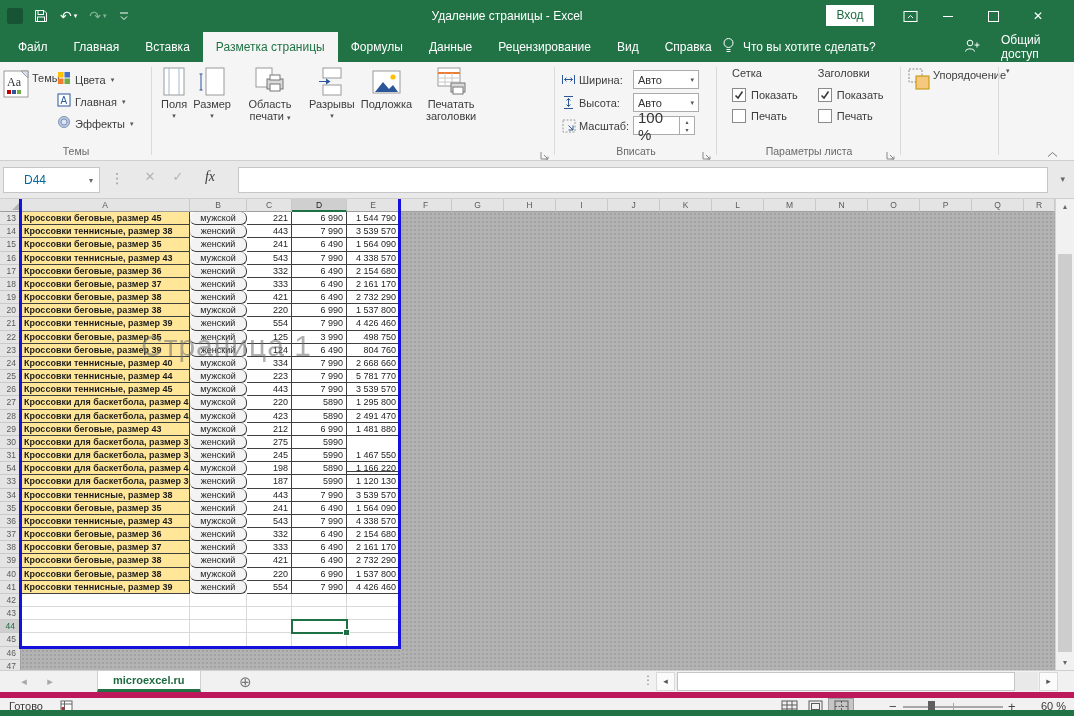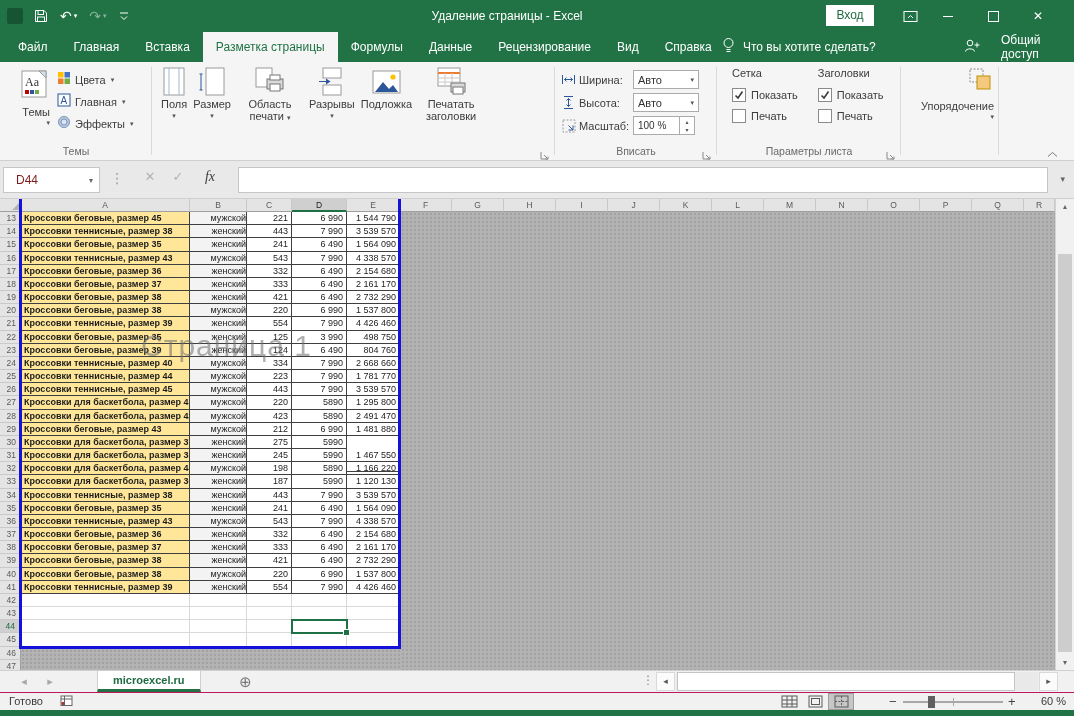--- a/index.html
+++ b/index.html
@@ -26,56 +26,56 @@
   
   .ribbon{position:absolute;top:62px;left:0;right:0;height:99px;background:#f5f5f5;border-bottom:1px solid #cfcfcf;box-sizing:border-box;}
   .rgroup{position:absolute;top:0;height:98px;}
   .glabel{position:absolute;bottom:3px;left:0;right:0;text-align:center;font-size:10.5px;color:#6a6a6a;white-space:nowrap;}
   .gsep{position:absolute;top:5px;bottom:5px;width:1px;background:#dadada;}
   .g-themes{left:2px;width:148px;display:flex;padding-top:3px;box-sizing:border-box;}
   .g-ps{left:155px;width:397px;}
   .g-fit{left:558px;width:156px;}
   .g-so{left:720px;width:178px;}
   .g-arr{left:903px;width:94px;display:flex;justify-content:center;}
-  .bigbtn{display:flex;flex-direction:column;align-items:flex-end;width:48px;padding-top:4px;}
+  .bigbtn{display:flex;flex-direction:row;align-items:flex-start;width:48px;padding-top:4px;}
   .biglab{font-size:11px;color:#3c3c3c;margin-top:3px;white-space:nowrap;}
   .bigar{font-size:7px;color:#555;margin-top:1px;}
   .titems{display:flex;flex-direction:column;margin-left:7px;padding-top:4px;}
   .titem{display:flex;align-items:center;height:22px;gap:4px;}
   .tlab{font-size:11px;color:#3c3c3c;}
   .tarrow{font-size:7px;color:#555;margin-left:1px;}
   .psrow{display:flex;align-items:flex-start;padding-top:3px;padding-left:3px;}
   .psb{display:flex;flex-direction:column;align-items:center;text-align:center;padding:0 3px;}
   .psb-ic{height:33px;display:flex;align-items:center;justify-content:center;}
   .psb-lab{font-size:11px;color:#3c3c3c;line-height:12px;max-width:66px;}
   .psb-ar{display:block;font-size:7px;color:#555;margin-top:2px;text-align:center;}
   .psb-ar.inline{display:inline;margin-left:3px;}
   .g-fit .fitwrap{padding-top:6px;padding-left:2px;}
   .fitrow{display:flex;align-items:center;height:23px;}
   .fitic{width:17px;display:flex;justify-content:center;}
   .fitlab{font-size:11px;color:#3c3c3c;width:54px;margin-left:2px;}
   .dd{width:66px;height:19px;background:#fff;border:1px solid #ababab;display:flex;align-items:center;box-sizing:border-box;}
   .ddval{flex:1;font-size:11px;color:#333;padding-left:4px;}
   .ddar{font-size:7px;color:#555;padding-right:4px;}
   .spinbox{width:47px;height:19px;background:#fff;border:1px solid #ababab;box-sizing:border-box;display:flex;align-items:center;}
-  .spinval{font-size:10px;color:#333;padding-left:4px;}
+  .spinval{font-size:15px;color:#333;padding-left:4px;}
   .spinud{width:15px;height:19px;border:1px solid #ababab;border-left:none;box-sizing:border-box;display:flex;flex-direction:column;background:#fff;}
   .spinu,.spind{flex:1;font-size:6px;color:#555;display:flex;align-items:center;justify-content:center;}
   .socols{display:flex;padding-top:5px;padding-left:12px;gap:20px;}
   .sotitle{font-size:11px;color:#3c3c3c;margin-bottom:5px;}
   .chkrow{display:flex;align-items:center;gap:5px;height:21px;}
   .chk{width:12px;height:12px;background:#fff;border:1px solid #8a8a8a;display:inline-flex;align-items:center;justify-content:center;box-sizing:content-box;}
   .chklab{font-size:11px;color:#3c3c3c;}
   .g-arr .bigbtn{width:88px;}
   .launcher{position:absolute;right:2px;bottom:4px;width:10px;height:10px;}
   .collapse{position:absolute;left:1047px;top:82px;width:12px;height:8px;}
   
   .fbar{position:absolute;top:161px;left:0;right:0;height:38px;background:#e9e9e9;border-bottom:1px solid #cfcfcf;box-sizing:border-box;}
   .namebox{position:absolute;left:3px;top:6px;width:97px;height:26px;background:#fff;border:1px solid #c6c6c6;box-sizing:border-box;display:flex;align-items:center;}
-  .nbval{flex:1;padding-left:12px;font-size:12px;color:#7f1d1d;}
+  .nbval{flex:1;padding-left:20px;font-size:12px;color:#0369a1;}
   .nbar{width:16px;text-align:center;font-size:8px;color:#666;}
   .fsep{position:absolute;left:110px;top:9px;color:#9a9a9a;font-size:14px;}
   .fbtn{position:absolute;top:8px;width:24px;text-align:center;font-size:13px;color:#b3b3b3;}
   .fbtn.fx{color:#3c3c3c;font-family:"Liberation Serif",serif;font-style:italic;font-size:14px;}
   .finput{position:absolute;left:238px;top:6px;right:26px;height:26px;background:#fff;border:1px solid #c6c6c6;box-sizing:border-box;font-size:11px;padding-left:4px;color:#222;}
   .fchev{position:absolute;right:9px;top:13px;font-size:9px;color:#666;}
   
   #grid{position:absolute;top:199px;left:0;width:1074px;height:471px;background:#fff;overflow:hidden;}
   .corner{position:absolute;left:0;top:0;width:21px;height:13px;background:#e4e4e4;border-right:1px solid #9f9f9f;border-bottom:1px solid #9f9f9f;box-sizing:border-box;}
   .ctri{position:absolute;right:1px;bottom:1px;width:0;height:0;border-left:7px solid transparent;border-bottom:7px solid #b5b5b5;}
@@ -83,21 +83,21 @@
   .chead.sel{background:#cfcfcf;border-bottom:2px solid #1e7145;color:#222;}
   .rnum{position:absolute;left:0;width:21px;background:#e4e4e4;border-right:1px solid #9f9f9f;border-bottom:1px solid #c9c9c9;box-sizing:border-box;font-size:8.5px;color:#5a5a5a;text-align:right;padding-right:4px;line-height:12px;}
   .rnum.act{background:#cfcfcf;border-right:2px solid #1e7145;color:#1e6b41;}
   .pagearea{position:absolute;left:21px;top:13px;width:379px;height:437px;background:#fff;}
   .outgray{position:absolute;background:#b3b3b3;background-image:radial-gradient(#a2a2a2 1px,transparent 1.2px);background-size:4px 4px;}
   .outgray.r{left:401px;top:13px;width:654px;height:458px;}
   .outgray.b{left:21px;top:450px;width:380px;height:21px;}
   .drow{position:absolute;left:21px;display:flex;}
   .dcell{box-sizing:border-box;border-right:1px solid #3f3f3f;border-bottom:1px solid #3f3f3f;font-size:9px;color:#1c1c1c;overflow:hidden;white-space:nowrap;line-height:12px;}
   .ca{background:#FFE699;font-weight:bold;padding-left:3px;}
-  .cb{background:#f3f3f3;text-align:right;}
+  .cb{background:#f3f3f3;text-align:center;border-radius:6px;}
   .cc,.cd,.ce{text-align:right;padding-right:3px;}
   .erow{position:absolute;left:21px;display:flex;}
   .ecell{box-sizing:border-box;border-right:1px solid #d9d9d9;border-bottom:1px solid #d9d9d9;}
   .wmark{position:absolute;left:141px;top:130px;font-size:30px;color:#6f6f6f;opacity:.55;letter-spacing:1px;z-index:3;white-space:nowrap;}
   .pageborder{position:absolute;left:19px;top:-4px;width:382px;height:454px;border:3px solid #1412da;border-top:none;box-sizing:border-box;z-index:4;pointer-events:none;}
   #active-cell{position:absolute;left:291px;top:420px;width:57px;height:15px;border:2px solid #1e7145;box-sizing:border-box;z-index:5;}
   .handle{position:absolute;right:-4px;bottom:-4px;width:5px;height:5px;background:#1e7145;border:1px solid #fff;}
   .vscroll{position:absolute;left:1055px;top:0;width:19px;height:471px;background:#f1f1f1;border-left:1px solid #d4d4d4;box-sizing:border-box;}
   .varr{position:absolute;left:0;width:18px;text-align:center;font-size:8px;color:#666;}
   .varr.up{top:3px;}
@@ -110,21 +110,21 @@
   .stab span{font-size:11px;font-weight:bold;color:#1e6b41;}
   .addsheet{position:absolute;left:239px;top:2px;font-size:15px;color:#777;}
   .hgrip{position:absolute;left:642px;top:2px;color:#8a8a8a;font-size:12px;}
   .hscroll{position:absolute;left:656px;top:1px;height:19px;right:16px;}
   .harr{position:absolute;top:0;width:19px;height:19px;background:#fbfbfb;border:1px solid #d9d9d9;box-sizing:border-box;text-align:center;line-height:17px;font-size:9px;color:#555;}
   .harr.l{left:0;}
   .harr.rt{right:0;}
   .htrack{position:absolute;left:20px;right:20px;top:0;height:19px;background:#e9e9e9;}
   .hthumb{position:absolute;left:1px;top:0;height:19px;width:338px;background:#fff;border:1px solid #c4c4c4;box-sizing:border-box;}
   
-  .statusbar{position:absolute;top:692px;left:0;right:0;height:18px;background:#f1f1f1;border-top:1px solid #be185d;box-sizing:border-box;font-size:11px;color:#3a3a3a;}
+  .statusbar{position:absolute;top:692px;left:0;right:0;height:18px;background:#f1f1f1;border-top:6px solid #be185d;box-sizing:border-box;font-size:11px;color:#3a3a3a;}
   .ready{position:absolute;left:9px;top:2px;}
   .macro{position:absolute;left:60px;top:2px;}
   .views{position:absolute;left:776px;top:0;display:flex;height:17px;}
   .vbtn{width:26px;height:17px;display:flex;align-items:center;justify-content:center;}
   .vbtn.active{background:#c6c6c6;border:1px solid #9d9d9d;box-sizing:border-box;}
   .zminus{position:absolute;left:889px;top:1px;font-size:13px;color:#444;}
   .ztrack{position:absolute;left:903px;top:8px;width:100px;height:2px;background:#a8a8a8;}
   .ztick{position:absolute;left:50px;top:-3px;width:1px;height:8px;background:#a8a8a8;}
   .zthumb{position:absolute;left:25px;top:-5px;width:7px;height:12px;background:#5f5f5f;}
   .zplus{position:absolute;left:1008px;top:1px;font-size:13px;color:#444;}
@@ -487,21 +487,21 @@
         <div class="rnum" style="top: 132px; height: 13px;">22</div>
         <div class="rnum" style="top: 145px; height: 13px;">23</div>
         <div class="rnum" style="top: 158px; height: 13px;">24</div>
         <div class="rnum" style="top: 171px; height: 13px;">25</div>
         <div class="rnum" style="top: 184px; height: 13px;">26</div>
         <div class="rnum" style="top: 197px; height: 14px;">27</div>
         <div class="rnum" style="top: 211px; height: 13px;">28</div>
         <div class="rnum" style="top: 224px; height: 13px;">29</div>
         <div class="rnum" style="top: 237px; height: 13px;">30</div>
         <div class="rnum" style="top: 250px; height: 13px;">31</div>
-        <div class="rnum" style="top: 263px; height: 13px;">32</div>
+        <div class="rnum" style="top: 263px; height: 13px;">54</div>
         <div class="rnum" style="top: 276px; height: 14px;">33</div>
         <div class="rnum" style="top: 290px; height: 13px;">34</div>
         <div class="rnum" style="top: 303px; height: 13px;">35</div>
         <div class="rnum" style="top: 316px; height: 13px;">36</div>
         <div class="rnum" style="top: 329px; height: 13px;">37</div>
         <div class="rnum" style="top: 342px; height: 13px;">38</div>
         <div class="rnum" style="top: 355px; height: 14px;">39</div>
         <div class="rnum" style="top: 369px; height: 13px;">40</div>
         <div class="rnum" style="top: 382px; height: 13px;">41</div>
         <div class="rnum" style="top: 395px; height: 13px;">42</div>
@@ -594,21 +594,21 @@
           <div class="dcell cb" style="width: 57px;">мужской</div>
           <div class="dcell cc" style="width: 45px;">334</div>
           <div class="dcell cd" style="width: 55px;">7 990</div>
           <div class="dcell ce" style="width: 53px;">2 668 660</div>
         </div>
         <div class="drow" style="top: 171px; height: 13px;">
           <div class="dcell ca" style="width: 169px;">Кроссовки теннисные, размер 44</div>
           <div class="dcell cb" style="width: 57px;">мужской</div>
           <div class="dcell cc" style="width: 45px;">223</div>
           <div class="dcell cd" style="width: 55px;">7 990</div>
-          <div class="dcell ce" style="width: 53px;">1 781 770</div>
+          <div class="dcell ce" style="width: 53px;">5 781 770</div>
         </div>
         <div class="drow" style="top: 184px; height: 13px;">
           <div class="dcell ca" style="width: 169px;">Кроссовки теннисные, размер 45</div>
           <div class="dcell cb" style="width: 57px;">мужской</div>
           <div class="dcell cc" style="width: 45px;">443</div>
           <div class="dcell cd" style="width: 55px;">7 990</div>
           <div class="dcell ce" style="width: 53px;">3 539 570</div>
         </div>
         <div class="drow" style="top: 197px; height: 14px;">
           <div class="dcell ca" style="width: 169px;">Кроссовки для баскетбола, размер 41</div>

